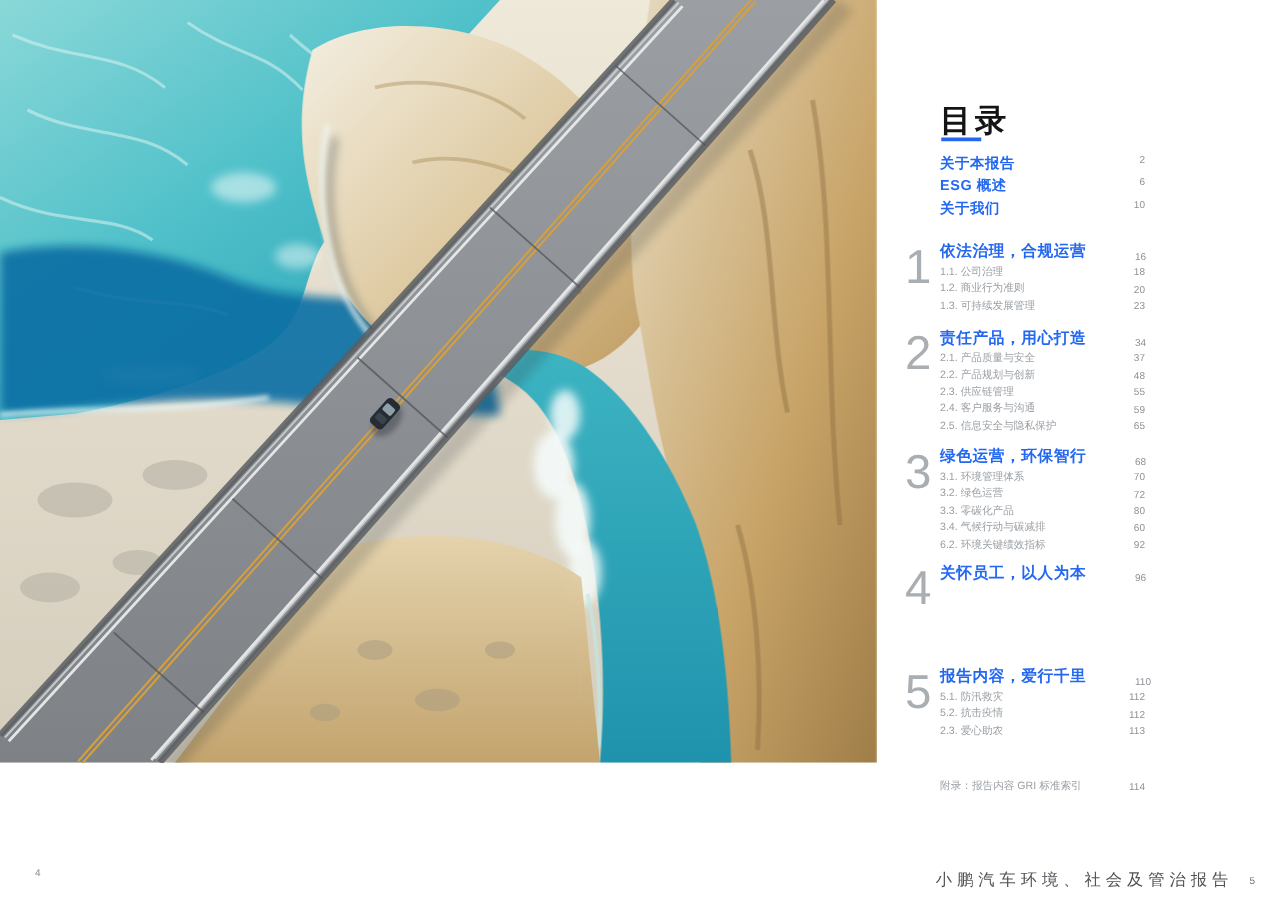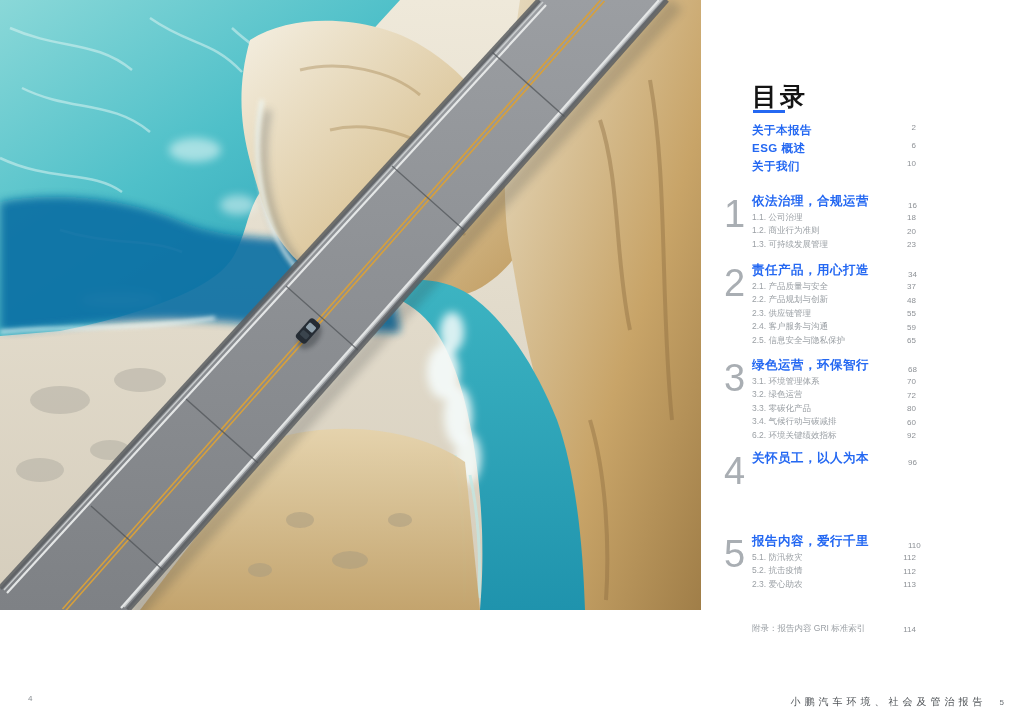--- a/index.html
+++ b/index.html
@@ -29,21 +29,21 @@
   .sub-list { margin-top:1px; }
 
   .appendix-row { position:absolute; left:752px; top:623px; width:164px; display:flex; align-items:center; height:12px; }
   .appendix-row .lbl { flex:1; font-size:8.5px; color:#9ba0a5; white-space:nowrap; }
 
   .s1 { top:194px; } .s2 { top:263px; } .s3 { top:358px; } .s4 { top:451px; } .s5 { top:534px; }
 
   
   .footer-left { position:absolute; left:28px; top:694px; font-size:8px; color:#8a8f94; }
   .footer-right { position:absolute; right:20px; top:695px; display:flex; align-items:center; gap:13px; }
-  .footer-right .txt { font-size:10px; color:#4f5357; letter-spacing:4px;font-family:Liberation Mono, monospace; }
+  .footer-right .txt { font-size:13px; color:#4f5357; letter-spacing:4px;font-family:Liberation Mono, monospace; }
   .footer-right .num { font-size:8px; color:#6b7075; }
 </style>
 </head>
 <body>
 
 <div class="page">
 
   <div class="photo">
     <svg width="701" height="610" viewBox="0 0 701 610" xmlns="http://www.w3.org/2000/svg">
       <defs>

